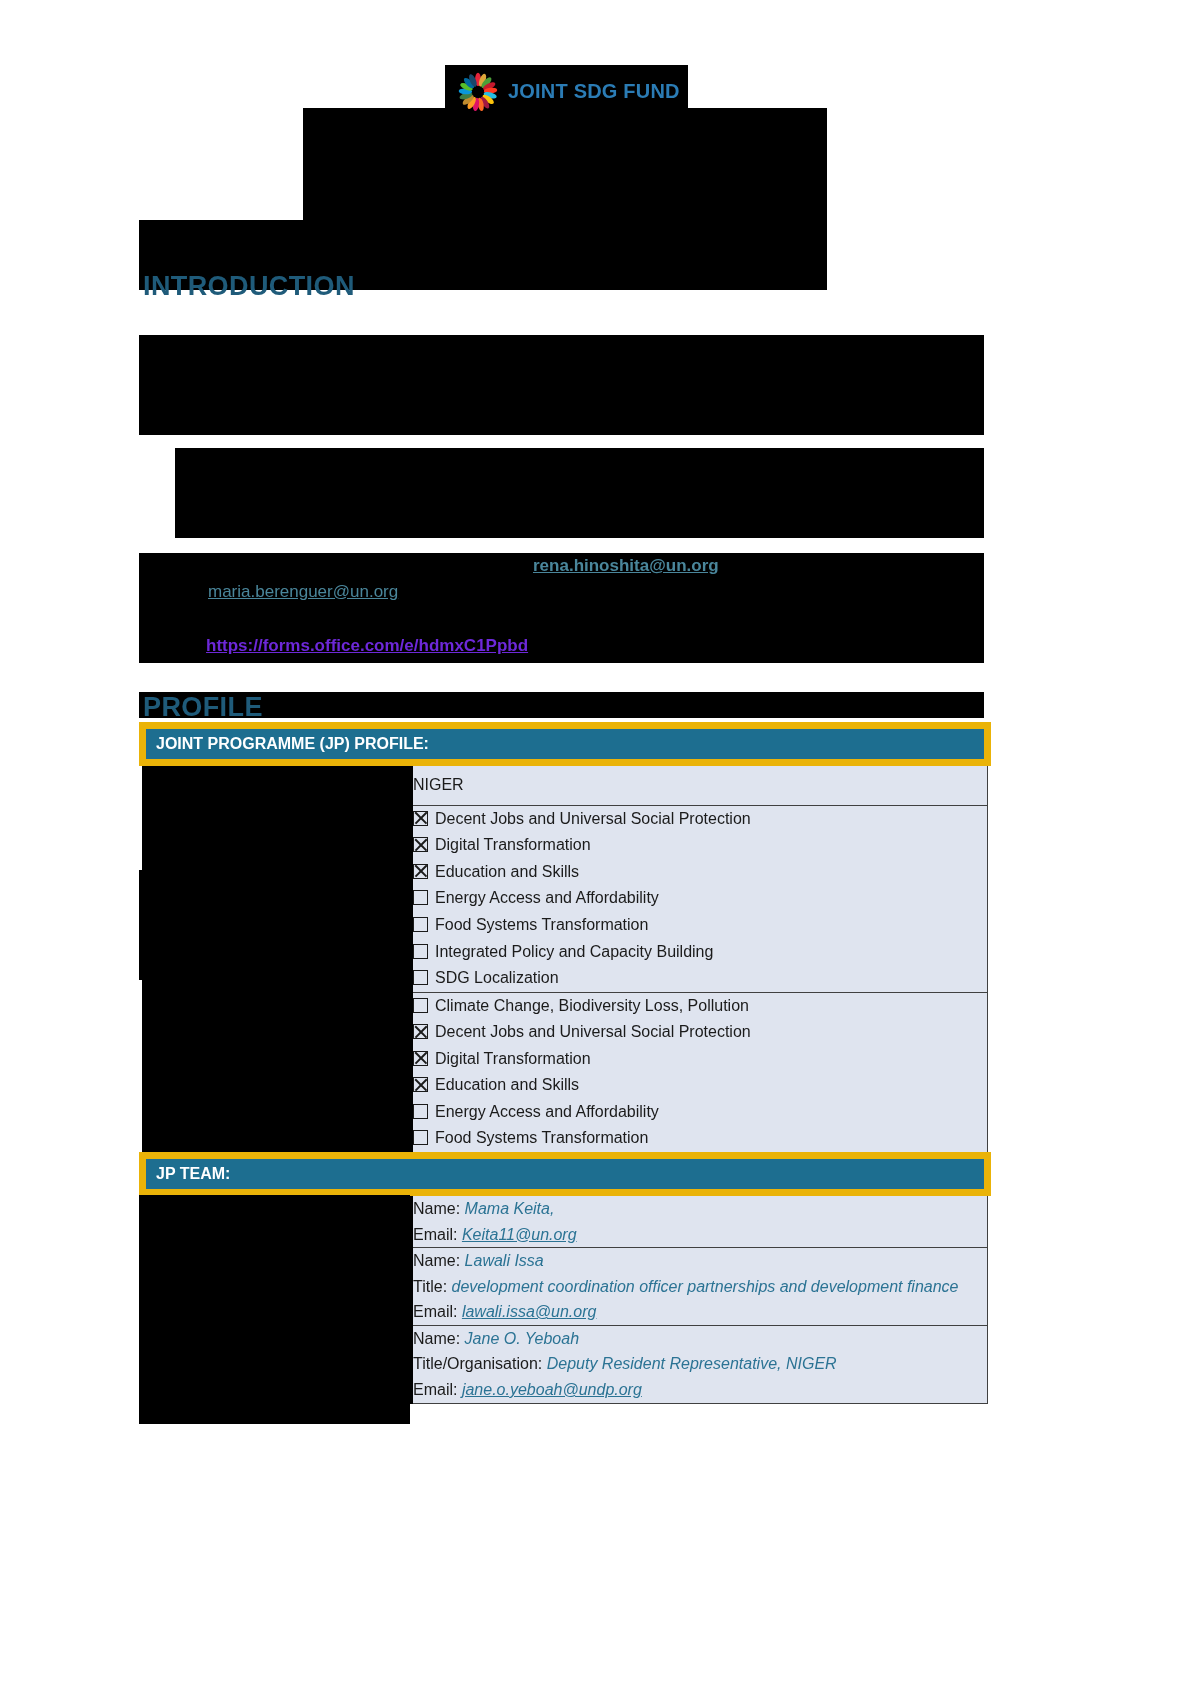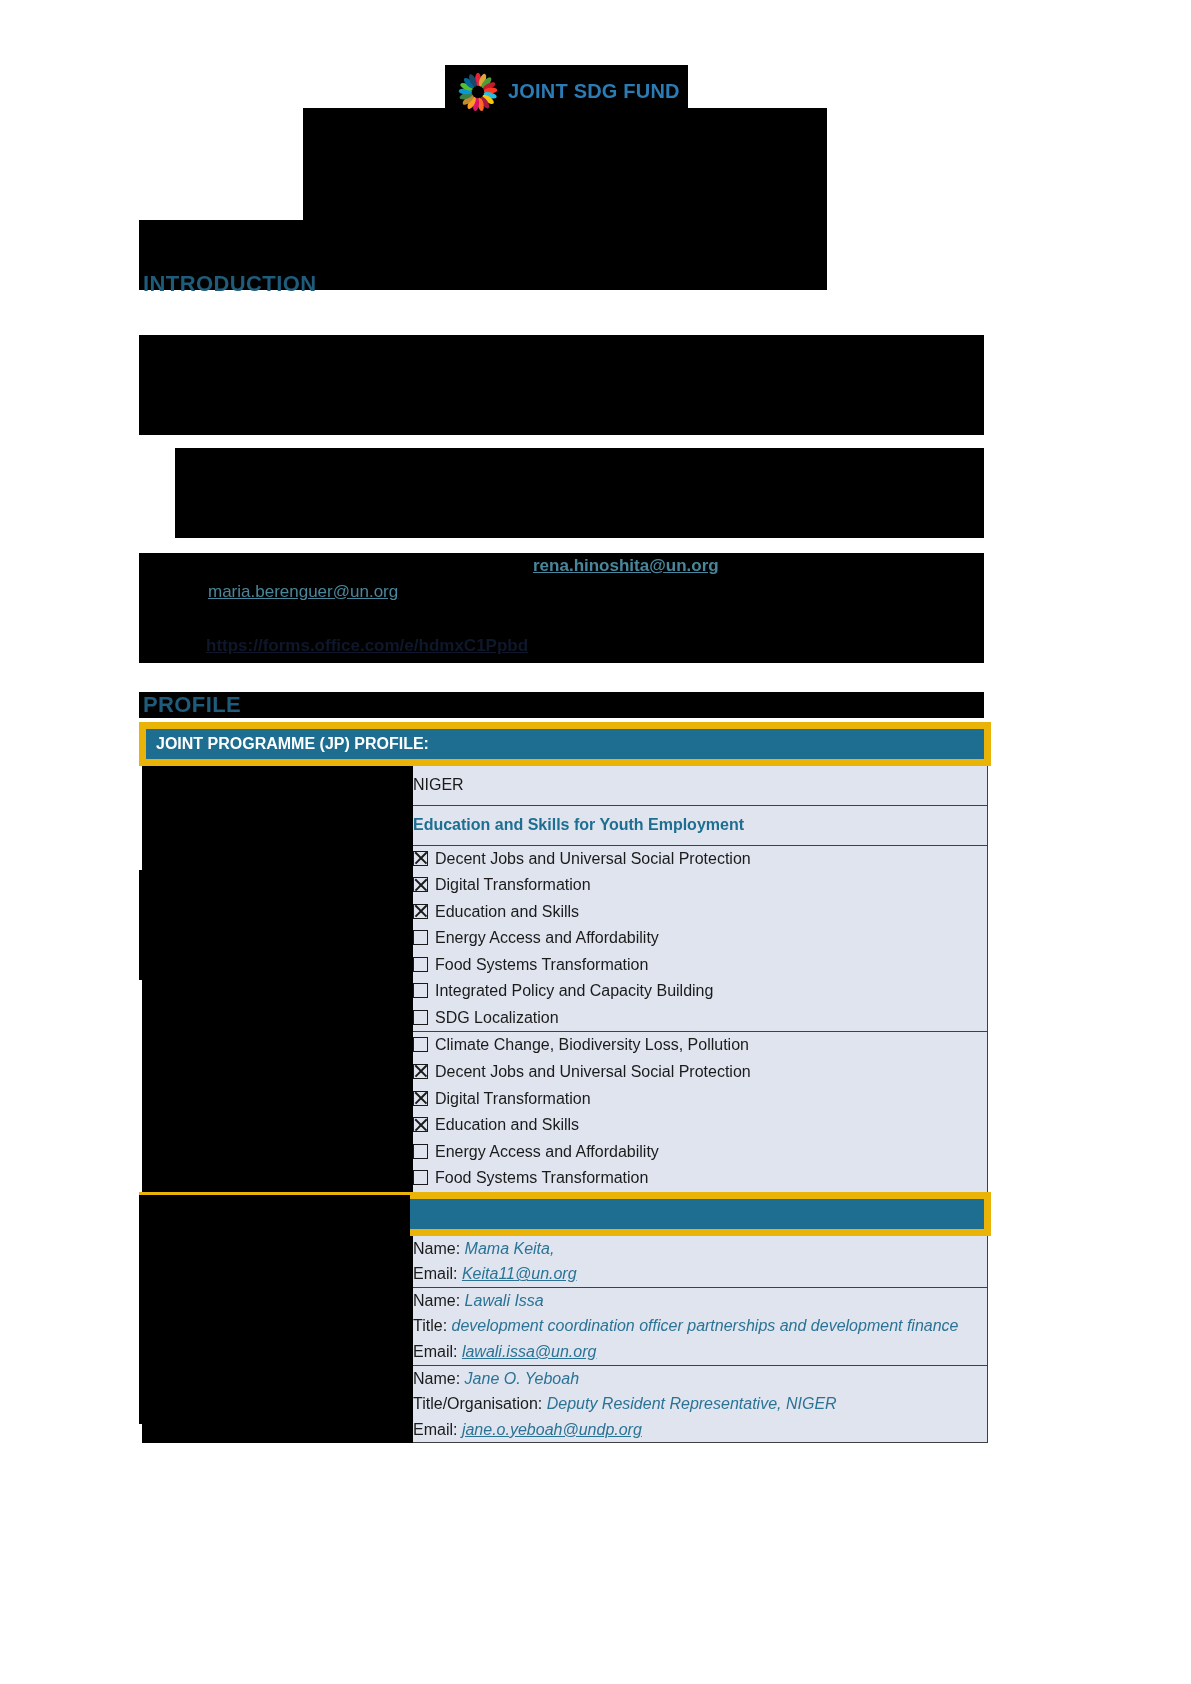--- a/index.html
+++ b/index.html
@@ -53,38 +53,38 @@
     font-weight: bold;
     font-size: 20px;
     letter-spacing: 0.2px;
     margin-left: 9px;
     white-space: nowrap;
   }
 
   
   .section-heading {
     position: absolute;
-    font-size: 22px;
+    font-size: 27px;
     font-weight: bold;
     color: #1f5b7a;
     letter-spacing: 0.4px;
     white-space: nowrap;
   }
 
   
   .doc-link {
     position: absolute;
     color: #4a869b;
     text-decoration: underline;
     font-size: 17px;
     white-space: nowrap;
   }
   .doc-link.bold {
     font-weight: bold;
-    color: #0f172a;
+    color: #6d28d9;
     text-decoration: underline;
   }
 
   
   .profile-table {
     position: absolute;
     left: 131px;
     top: 722px;
     width: 845px;
     border-collapse: collapse;
@@ -263,26 +263,20 @@
     <tbody>
       <tr class="band-row">
         <td colspan="2">JOINT PROGRAMME (JP) PROFILE:</td>
       </tr>
 
       <tr>
         <td class="label-cell"></td>
         <td class="value-cell plain">NIGER</td>
       </tr>
 
-      <tr>
-        <td class="label-cell"></td>
-        <td class="value-cell plain">
-          <span class="value-heading">Education and Skills for Youth Employment</span>
-        </td>
-      </tr>
 
       <tr>
         <td class="label-cell"></td>
         <td class="value-cell">
           <ul class="chk-list" id="chk-primary">
               <li><span class="chk-box checked"></span><span>Decent Jobs and Universal Social Protection</span></li>
               <li><span class="chk-box checked"></span><span>Digital Transformation</span></li>
               <li><span class="chk-box checked"></span><span>Education and Skills</span></li>
               <li><span class="chk-box"></span><span>Energy Access and Affordability</span></li>
               <li><span class="chk-box"></span><span>Food Systems Transformation</span></li>

